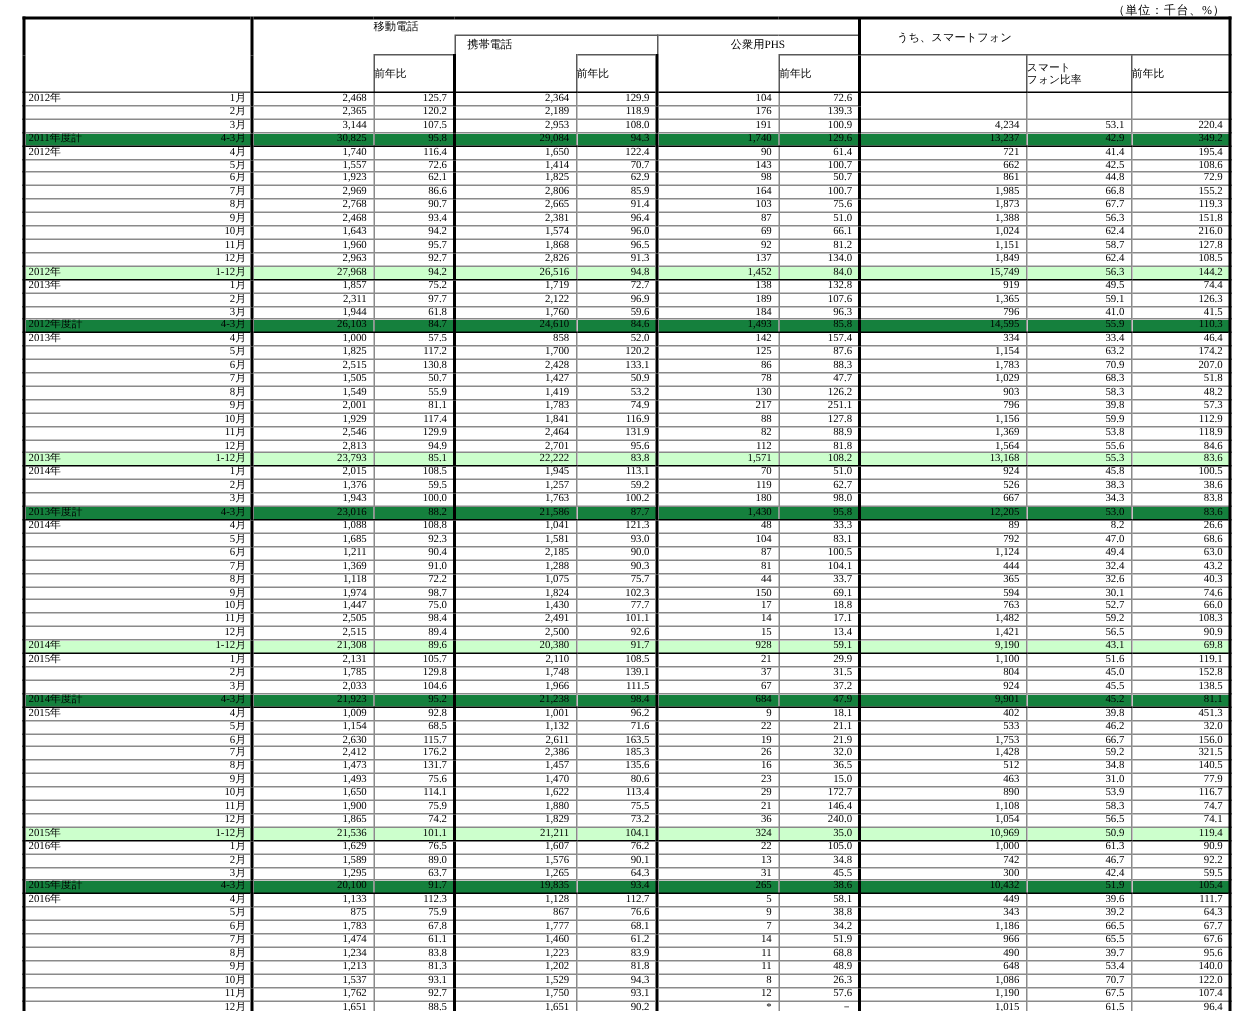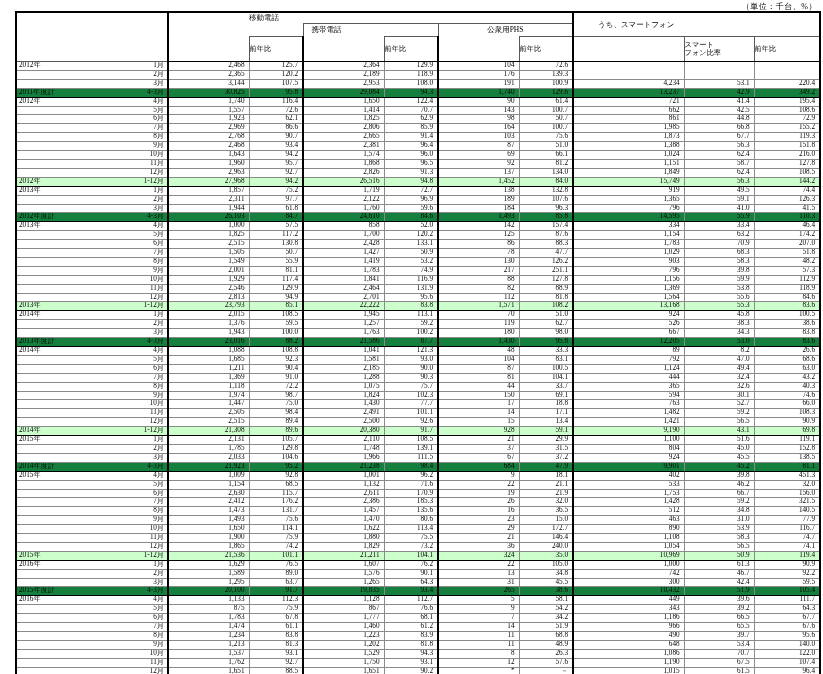--- a/index.html
+++ b/index.html
@@ -796,21 +796,21 @@
           <td class="num col8">32.0</td>
         </tr>
         <tr class="month">
           <td class="lbl">
             <span class="yr"></span>
             <span class="mo">6月</span>
           </td>
           <td class="num col0">2,630</td>
           <td class="num col1 gdiv">115.7</td>
           <td class="num col2">2,611</td>
-          <td class="num col3 gdiv">170.9</td>
+          <td class="num col3 gdiv">163.5</td>
           <td class="num col4">19</td>
           <td class="num col5 gdiv">21.9</td>
           <td class="num col6">1,753</td>
           <td class="num col7">66.7</td>
           <td class="num col8">156.0</td>
         </tr>
         <tr class="month">
           <td class="lbl">
             <span class="yr"></span>
             <span class="mo">7月</span>
@@ -993,21 +993,21 @@
         <tr class="month">
           <td class="lbl">
             <span class="yr"></span>
             <span class="mo">5月</span>
           </td>
           <td class="num col0">875</td>
           <td class="num col1 gdiv">75.9</td>
           <td class="num col2">867</td>
           <td class="num col3 gdiv">76.6</td>
           <td class="num col4">9</td>
-          <td class="num col5 gdiv">54.2</td>
+          <td class="num col5 gdiv">38.8</td>
           <td class="num col6">343</td>
           <td class="num col7">39.2</td>
           <td class="num col8">64.3</td>
         </tr>
         <tr class="month">
           <td class="lbl">
             <span class="yr"></span>
             <span class="mo">6月</span>
           </td>
           <td class="num col0">1,783</td>

